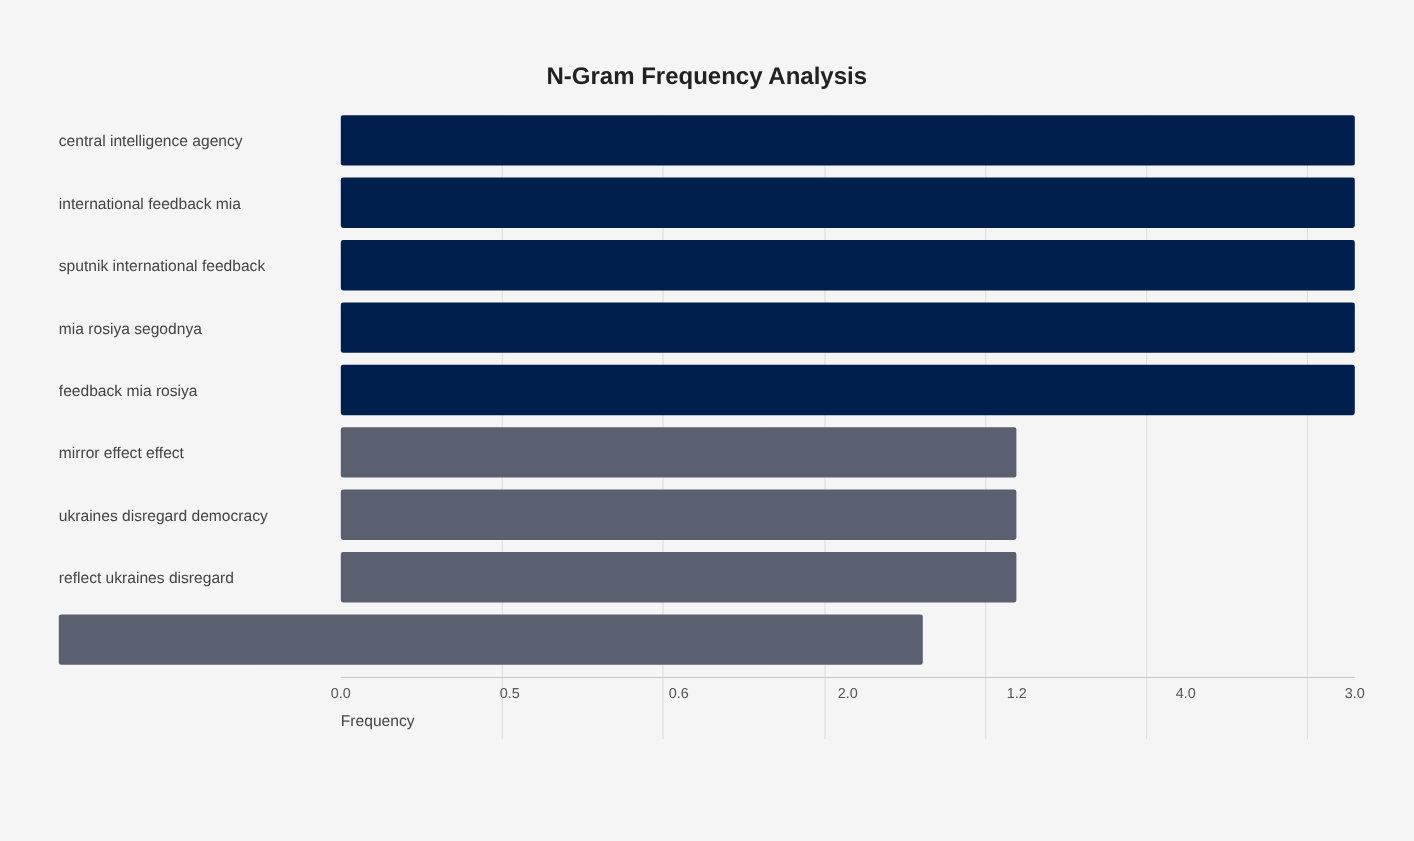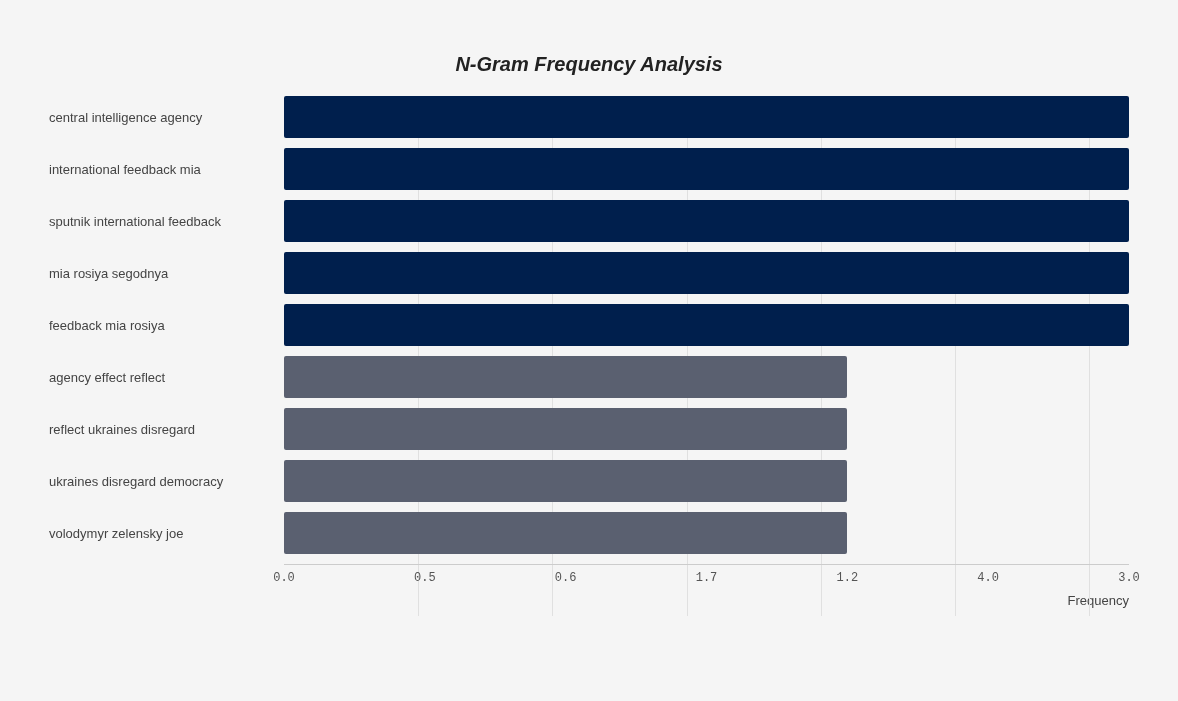--- a/index.html
+++ b/index.html
@@ -17,21 +17,20 @@
       width: 1140px;
       padding: 20px 30px 60px 30px;
       position: relative;
     }
     .chart-title {
       text-align: center;
       font-size: 20px;
       font-weight: bold;
       color: #222;
       margin-bottom: 20px;
-      font-style: italic;
     }
     .bar-row {
       display: flex;
       align-items: center;
       margin-bottom: 10px;
     }
     .bar-label {
       width: 235px;
       padding-right: 12px;
       font-size: 13px;
@@ -65,24 +64,23 @@
       flex: 1;
       display: flex;
       position: relative;
     }
     .x-tick {
       position: absolute;
       transform: translateX(-50%);
       font-size: 12px;
       color: #555;
       top: 6px;
-      font-family: Liberation Mono, monospace;
     }
     .x-axis-label {
-      text-align: right;
+      text-align: left;
       margin-left: 235px;
       margin-top: 28px;
       font-size: 13px;
       color: #444;
     }
     .grid-lines {
       position: absolute;
       top: 0; bottom: 0;
       left: 235px;
       right: 40px;
@@ -137,51 +135,50 @@
             <div class="bar-fill dark-navy" style="width: 100%;"></div>
           </div>
         </div>
         <div class="bar-row">
           <div class="bar-label">feedback mia rosiya</div>
           <div class="bar-track">
             <div class="bar-fill dark-navy" style="width: 100%;"></div>
           </div>
         </div>
         <div class="bar-row">
-          <div class="bar-label">agency effect reflect</div>
+          <div class="bar-label">mirror effect effect</div>
+          <div class="bar-track">
+            <div class="bar-fill gray-blue" style="width: 66.6667%;"></div>
+          </div>
+        </div>
+        <div class="bar-row">
+          <div class="bar-label">ukraines disregard democracy</div>
           <div class="bar-track">
             <div class="bar-fill gray-blue" style="width: 66.6667%;"></div>
           </div>
         </div>
         <div class="bar-row">
           <div class="bar-label">reflect ukraines disregard</div>
           <div class="bar-track">
             <div class="bar-fill gray-blue" style="width: 66.6667%;"></div>
           </div>
         </div>
         <div class="bar-row">
-          <div class="bar-label">ukraines disregard democracy</div>
-          <div class="bar-track">
-            <div class="bar-fill gray-blue" style="width: 66.6667%;"></div>
-          </div>
-        </div>
-        <div class="bar-row">
-          <div class="bar-label">volodymyr zelensky joe</div>
           <div class="bar-track">
             <div class="bar-fill gray-blue" style="width: 66.6667%;"></div>
           </div>
         </div>
       </div>
 
     <div class="x-axis" id="x-axis-container">
       <div class="x-tick-container" id="x-ticks">
           <div class="x-tick" style="left: 0%;">0.0</div>
           <div class="x-tick" style="left: 16.6667%;">0.5</div>
           <div class="x-tick" style="left: 33.3333%;">0.6</div>
-          <div class="x-tick" style="left: 50%;">1.7</div>
+          <div class="x-tick" style="left: 50%;">2.0</div>
           <div class="x-tick" style="left: 66.6667%;">1.2</div>
           <div class="x-tick" style="left: 83.3333%;">4.0</div>
           <div class="x-tick" style="left: 100%; text-align: center;">3.0</div>
         </div>
     </div>
     <div class="x-axis-label">Frequency</div>
   </div>
 </div>
 
 </body></html>

